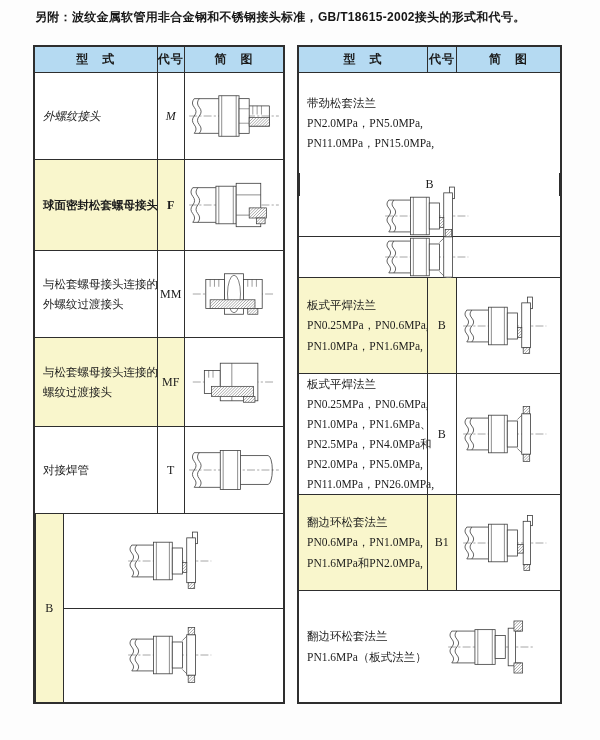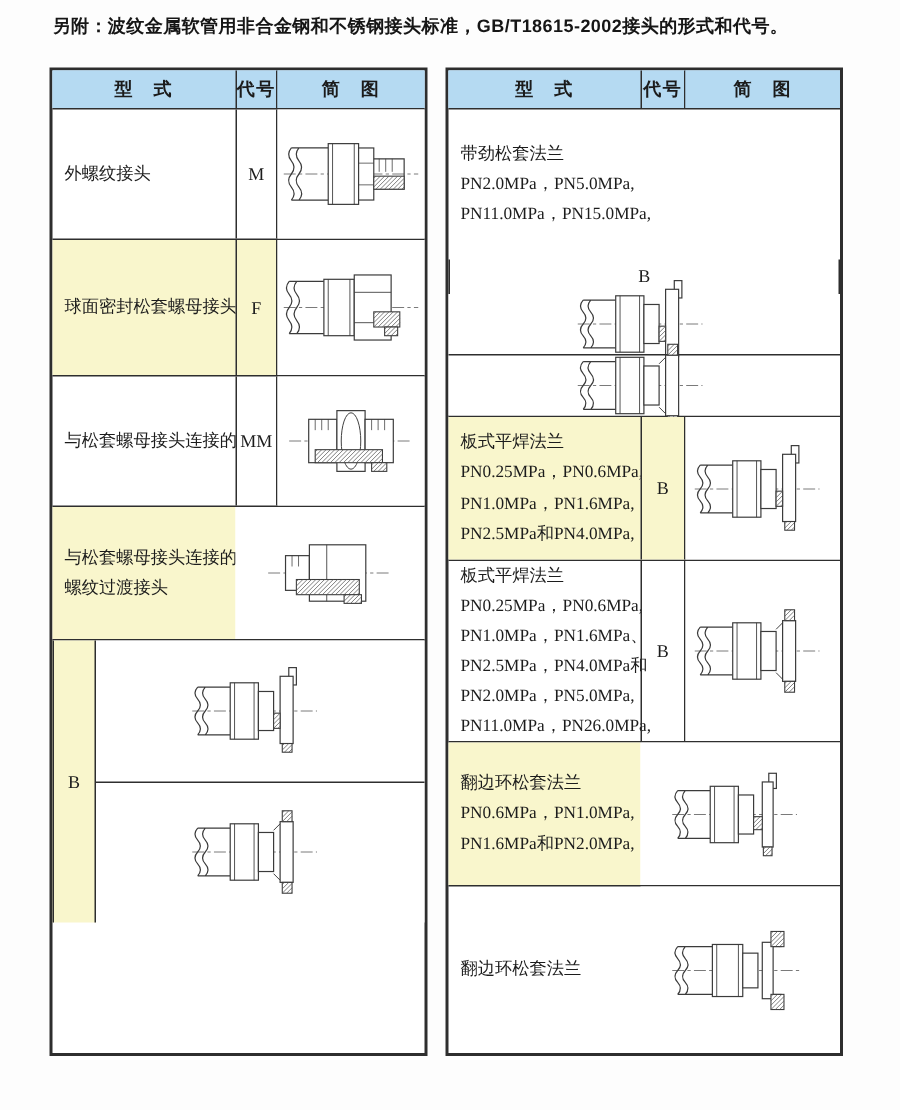--- a/index.html
+++ b/index.html
@@ -60,21 +60,21 @@
           <div class="cell c-type">
             <span class="hlabel">型　式</span>
           </div>
           <div class="cell c-code">
             <span class="hlabel">代号</span>
           </div>
           <div class="cell c-diag">
             <span class="hlabel">简　图</span>
           </div>
         </div>
-        <div class="row" style="height: 87px;">
+        <div class="row" style="height: 87px; font-style: italic;">
           <div class="cell c-type">
             <div class="type-line">外螺纹接头</div>
           </div>
           <div class="cell c-code">
             <span class="code-text">M</span>
           </div>
           <div class="cell c-diag">
             <div class="diag-half">
               <svg width="94" height="62" viewBox="0 0 130 80" xmlns="http://www.w3.org/2000/svg">
                 <line x1="3" y1="40" x2="127" y2="40" stroke="#666" stroke-width="0.8" stroke-dasharray="11 3 3 3"></line>
@@ -88,21 +88,21 @@
                 <path d="M86,26 H114 V54 H86" fill="none" stroke="#3b3b3b" stroke-width="1.1"></path>
                 <line x1="91" y1="26" x2="91" y2="38" stroke="#3b3b3b" stroke-width="0.7"></line>
                 <line x1="97" y1="26" x2="97" y2="38" stroke="#3b3b3b" stroke-width="0.7"></line>
                 <line x1="103" y1="26" x2="103" y2="38" stroke="#3b3b3b" stroke-width="0.7"></line>
                 <rect x="86" y="42" width="28" height="12" fill="#fff" stroke="#3b3b3b" stroke-width="1"></rect>
                 <path d="M86,44L88,42M86,48L92,42M86,52L96,42M88,54L100,42M92,54L104,42M96,54L108,42M100,54L112,42M104,54L114,44M108,54L114,48M112,54L114,52" stroke="#555" stroke-width="0.7" fill="none"></path>
               </svg>
             </div>
           </div>
         </div>
-        <div class="row highlight" style="height: 91px;">
+        <div class="row highlight" style="height: 91px; font-weight: bold;">
           <div class="cell c-type">
             <div class="type-line">球面密封松套螺母接头</div>
           </div>
           <div class="cell c-code">
             <span class="code-text">F</span>
           </div>
           <div class="cell c-diag">
             <div class="diag-half">
               <svg width="94" height="62" viewBox="0 0 130 80" xmlns="http://www.w3.org/2000/svg">
                 <line x1="3" y1="40" x2="127" y2="40" stroke="#666" stroke-width="0.8" stroke-dasharray="11 3 3 3"></line>
@@ -117,20 +117,21 @@
                 <path d="M86,46L88,44M86,50L92,44M86,54L96,44M86,58L100,44M90,58L104,44M94,58L108,44M98,58L110,46M102,58L110,50M106,58L110,54" stroke="#555" stroke-width="0.7" fill="none"></path>
                 <rect x="96" y="58" width="12" height="8" fill="#fff" stroke="#3b3b3b" stroke-width="1"></rect>
                 <path d="M96,60L98,58M96,64L102,58M98,66L106,58M102,66L108,60M106,66L108,64" stroke="#555" stroke-width="0.7" fill="none"></path>
               </svg>
             </div>
           </div>
         </div>
         <div class="row" style="height: 87px;">
           <div class="cell c-type">
             <div class="type-line">与松套螺母接头连接的</div>
+            <div class="type-line">外螺纹过渡接头</div>
           </div>
           <div class="cell c-code">
             <span class="code-text">MM</span>
           </div>
           <div class="cell c-diag">
             <div class="diag-half">
               <svg width="94" height="62" viewBox="0 0 130 80" xmlns="http://www.w3.org/2000/svg">
                 <line x1="8" y1="40" x2="122" y2="40" stroke="#666" stroke-width="0.8" stroke-dasharray="11 3 3 3"></line>
                 <rect x="26" y="20" width="26" height="40" fill="#fff" stroke="#3b3b3b" stroke-width="1.1"></rect>
                 <line x1="32" y1="20" x2="32" y2="30" stroke="#3b3b3b" stroke-width="0.7"></line>
@@ -148,37 +149,60 @@
                 <path d="M84,62L86,60M84,66L90,60M86,68L94,60M90,68L98,60M94,68L98,64" stroke="#555" stroke-width="0.7" fill="none"></path>
               </svg>
             </div>
           </div>
         </div>
         <div class="row highlight" style="height: 89px;">
           <div class="cell c-type">
             <div class="type-line">与松套螺母接头连接的内</div>
             <div class="type-line">螺纹过渡接头</div>
           </div>
+          <div class="cell c-code">
+            <span class="code-text">MF</span>
+          </div>
           <div class="cell c-diag">
             <div class="diag-half">
               <svg width="94" height="62" viewBox="0 0 130 80" xmlns="http://www.w3.org/2000/svg">
                 <line x1="8" y1="40" x2="122" y2="40" stroke="#666" stroke-width="0.8" stroke-dasharray="11 3 3 3"></line>
                 <rect x="24" y="24" width="22" height="32" fill="#fff" stroke="#3b3b3b" stroke-width="1.1"></rect>
                 <line x1="30" y1="24" x2="30" y2="34" stroke="#3b3b3b" stroke-width="0.7"></line>
                 <line x1="36" y1="24" x2="36" y2="34" stroke="#3b3b3b" stroke-width="0.7"></line>
                 <rect x="46" y="14" width="52" height="52" fill="#fff" stroke="#3b3b3b" stroke-width="1.1"></rect>
                 <line x1="62" y1="14" x2="62" y2="66" stroke="#3b3b3b" stroke-width="0.8"></line>
                 <rect x="34" y="46" width="58" height="14" fill="#fff" stroke="#3b3b3b" stroke-width="1"></rect>
                 <path d="M34,48L36,46M34,52L40,46M34,56L44,46M34,60L48,46M38,60L52,46M42,60L56,46M46,60L60,46M50,60L64,46M54,60L68,46M58,60L72,46M62,60L76,46M66,60L80,46M70,60L84,46M74,60L88,46M78,60L92,46M82,60L92,50M86,60L92,54M90,60L92,58" stroke="#555" stroke-width="0.7" fill="none"></path>
                 <rect x="78" y="60" width="16" height="8" fill="#fff" stroke="#3b3b3b" stroke-width="1"></rect>
                 <path d="M78,62L80,60M78,66L84,60M80,68L88,60M84,68L92,60M88,68L94,62M92,68L94,66" stroke="#555" stroke-width="0.7" fill="none"></path>
               </svg>
             </div>
           </div>
         </div>
+        <div class="row" style="height: 87px;">
+          <div class="cell c-type">
+            <div class="type-line">对接焊管</div>
+          </div>
+          <div class="cell c-code">
+            <span class="code-text">T</span>
+          </div>
+          <div class="cell c-diag">
+            <div class="diag-half">
+              <svg width="94" height="62" viewBox="0 0 130 80" xmlns="http://www.w3.org/2000/svg">
+                <line x1="3" y1="40" x2="127" y2="40" stroke="#666" stroke-width="0.8" stroke-dasharray="11 3 3 3"></line>
+                <path d="M 10,16 q -5,6 0,12 q 5,6 0,12 q -5,6 0,12 q 5,6 0,12 M 17,16 q -5,6 0,12 q 5,6 0,12 q -5,6 0,12 q 5,6 0,12 M 10,16 H 46 M 10,64 H 46" fill="none" stroke="#3b3b3b" stroke-width="1.1"></path>
+                <rect x="46" y="13" width="28" height="54" fill="#fff" stroke="#3b3b3b" stroke-width="1.1"></rect>
+                <line x1="50" y1="13" x2="50" y2="67" stroke="#3b3b3b" stroke-width="0.8"></line>
+                <line x1="70" y1="13" x2="70" y2="67" stroke="#3b3b3b" stroke-width="0.8"></line>
+                <path d="M74,20 H112 M74,60 H112 M112,20 A6,20 0 0 1 112,60" fill="none" stroke="#3b3b3b" stroke-width="1.1"></path>
+              </svg>
+            </div>
+          </div>
+        </div>
         <div class="row highlight" style="height: 189px;">
           <div class="cell c-code">
             <span class="code-text">B</span>
           </div>
           <div class="cell c-diag">
             <div class="diag-half">
               <svg width="94" height="62" viewBox="0 0 130 80" xmlns="http://www.w3.org/2000/svg">
                 <line x1="3" y1="40" x2="118" y2="40" stroke="#666" stroke-width="0.8" stroke-dasharray="11 3 3 3"></line>
                 <path d="M 8,18 q -5,5.5 0,11 q 5,5.5 0,11 q -5,5.5 0,11 q 5,5.5 0,11 M 15,18 q -5,5.5 0,11 q 5,5.5 0,11 q -5,5.5 0,11 q 5,5.5 0,11 M 8,18 H 38 M 8,62 H 38" fill="none" stroke="#3b3b3b" stroke-width="1.1"></path>
                 <rect x="38" y="14" width="26" height="52" fill="#fff" stroke="#3b3b3b" stroke-width="1.1"></rect>
@@ -268,21 +292,20 @@
                 <path d="M86,70L88,68M86,74L92,68M86,78L95,69M90,78L95,73M94,78L95,77" stroke="#555" stroke-width="0.7" fill="none"></path>
               </svg>
             </div>
           </div>
         </div>
         <div class="row highlight" style="height: 96px;">
           <div class="cell c-type">
             <div class="type-line">板式平焊法兰</div>
             <div class="type-line">PN0.25MPa，PN0.6MPa,</div>
             <div class="type-line">PN1.0MPa，PN1.6MPa,</div>
-            <div class="type-line">PN2.5MPa和PN4.0MPa,</div>
           </div>
           <div class="cell c-code">
             <span class="code-text">B</span>
           </div>
           <div class="cell c-diag">
             <div class="diag-half">
               <svg width="94" height="62" viewBox="0 0 130 80" xmlns="http://www.w3.org/2000/svg">
                 <line x1="3" y1="40" x2="118" y2="40" stroke="#666" stroke-width="0.8" stroke-dasharray="11 3 3 3"></line>
                 <path d="M 8,18 q -5,5.5 0,11 q 5,5.5 0,11 q -5,5.5 0,11 q 5,5.5 0,11 M 15,18 q -5,5.5 0,11 q 5,5.5 0,11 q -5,5.5 0,11 q 5,5.5 0,11 M 8,18 H 38 M 8,62 H 38" fill="none" stroke="#3b3b3b" stroke-width="1.1"></path>
                 <rect x="38" y="14" width="26" height="52" fill="#fff" stroke="#3b3b3b" stroke-width="1.1"></rect>
@@ -330,20 +353,23 @@
               </svg>
             </div>
           </div>
         </div>
         <div class="row highlight" style="height: 96px;">
           <div class="cell c-type">
             <div class="type-line">翻边环松套法兰</div>
             <div class="type-line">PN0.6MPa，PN1.0MPa,</div>
             <div class="type-line">PN1.6MPa和PN2.0MPa,</div>
           </div>
+          <div class="cell c-code">
+            <span class="code-text">B1</span>
+          </div>
           <div class="cell c-diag">
             <div class="diag-half">
               <svg width="94" height="62" viewBox="0 0 130 80" xmlns="http://www.w3.org/2000/svg">
                 <line x1="3" y1="40" x2="118" y2="40" stroke="#666" stroke-width="0.8" stroke-dasharray="11 3 3 3"></line>
                 <path d="M 8,18 q -5,5.5 0,11 q 5,5.5 0,11 q -5,5.5 0,11 q 5,5.5 0,11 M 15,18 q -5,5.5 0,11 q 5,5.5 0,11 q -5,5.5 0,11 q 5,5.5 0,11 M 8,18 H 38 M 8,62 H 38" fill="none" stroke="#3b3b3b" stroke-width="1.1"></path>
                 <rect x="38" y="14" width="26" height="52" fill="#fff" stroke="#3b3b3b" stroke-width="1.1"></rect>
                 <line x1="42" y1="14" x2="42" y2="66" stroke="#3b3b3b" stroke-width="0.8"></line>
                 <line x1="60" y1="14" x2="60" y2="66" stroke="#3b3b3b" stroke-width="0.8"></line>
                 <rect x="64" y="22" width="14" height="36" fill="#fff" stroke="#3b3b3b" stroke-width="1.1"></rect>
                 <rect x="92" y="2" width="7" height="14" fill="#fff" stroke="#3b3b3b" stroke-width="1.1"></rect>
@@ -352,20 +378,21 @@
                 <path d="M78,44L80,42M78,48L84,42M78,52L86,44M80,54L86,48M84,54L86,52" stroke="#555" stroke-width="0.7" fill="none"></path>
                 <rect x="87" y="70" width="8" height="8" fill="#fff" stroke="#3b3b3b" stroke-width="1"></rect>
                 <path d="M87,72L89,70M87,76L93,70M89,78L95,72M93,78L95,76" stroke="#555" stroke-width="0.7" fill="none"></path>
               </svg>
             </div>
           </div>
         </div>
         <div class="row" style="height: 112px;">
           <div class="cell c-type">
             <div class="type-line">翻边环松套法兰</div>
+            <div class="type-line">PN1.6MPa（板式法兰）</div>
           </div>
           <div class="cell c-diag">
             <div class="diag-half">
               <svg width="94" height="62" viewBox="0 0 130 80" xmlns="http://www.w3.org/2000/svg">
                 <line x1="3" y1="40" x2="122" y2="40" stroke="#666" stroke-width="0.8" stroke-dasharray="11 3 3 3"></line>
                 <path d="M 8,18 q -5,5.5 0,11 q 5,5.5 0,11 q -5,5.5 0,11 q 5,5.5 0,11 M 15,18 q -5,5.5 0,11 q 5,5.5 0,11 q -5,5.5 0,11 q 5,5.5 0,11 M 8,18 H 40 M 8,62 H 40" fill="none" stroke="#3b3b3b" stroke-width="1.1"></path>
                 <rect x="40" y="16" width="28" height="48" fill="#fff" stroke="#3b3b3b" stroke-width="1.1"></rect>
                 <line x1="44" y1="16" x2="44" y2="64" stroke="#3b3b3b" stroke-width="0.8"></line>
                 <line x1="64" y1="16" x2="64" y2="64" stroke="#3b3b3b" stroke-width="0.8"></line>
                 <rect x="68" y="24" width="14" height="32" fill="#fff" stroke="#3b3b3b" stroke-width="1.1"></rect>

